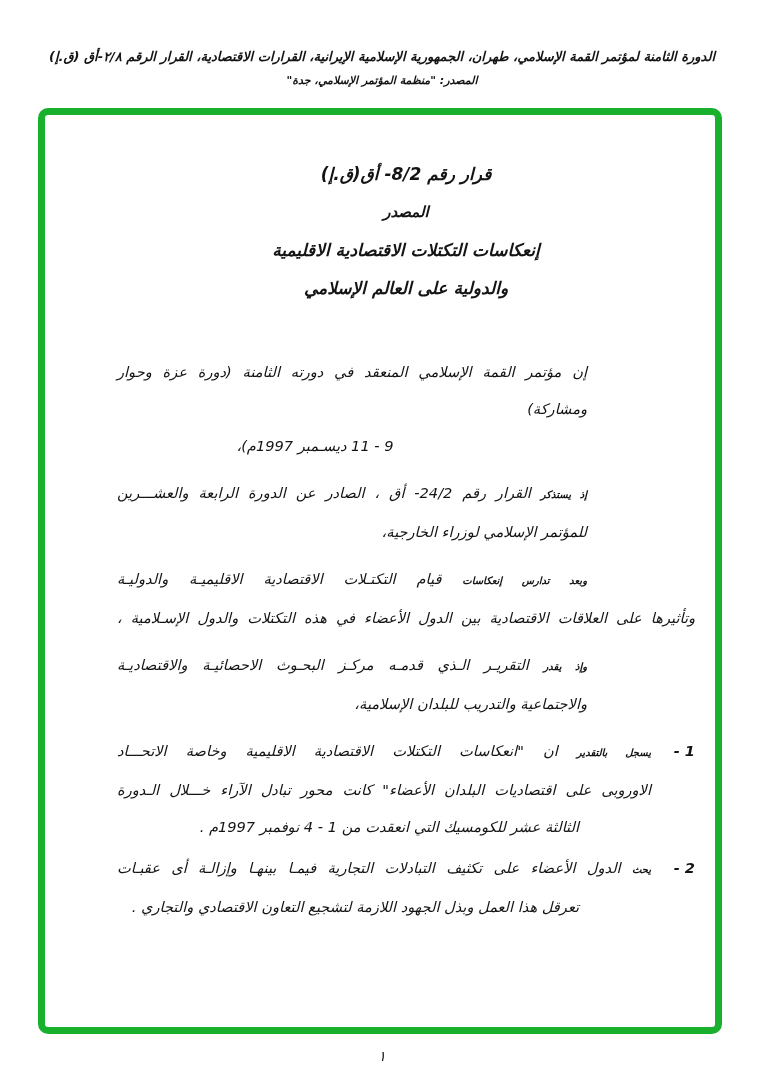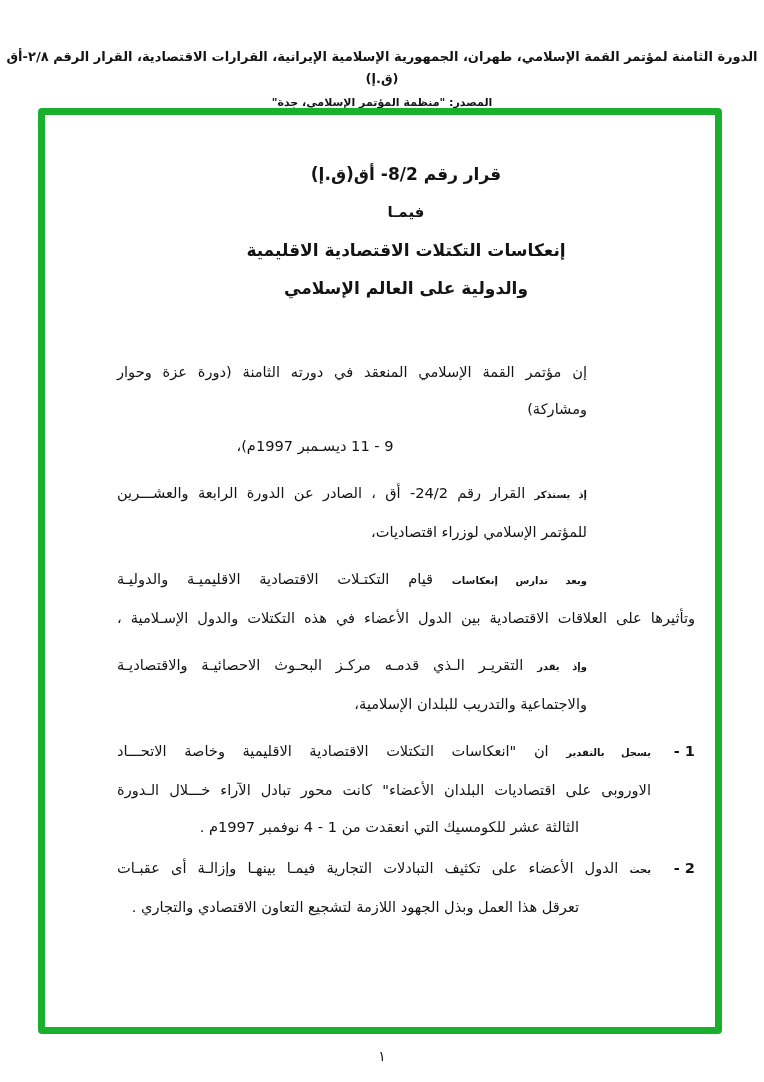--- a/index.html
+++ b/index.html
@@ -1,22 +1,22 @@
 <!DOCTYPE html>
 <html lang="ar"><head>
 <meta charset="utf-8">
 <style>
   html,body{margin:0;padding:0;background:#ffffff;}
   .page{position:relative;width:764px;height:1082px;background:#ffffff;overflow:hidden;
-        font-family:"DejaVu Sans",sans-serif;color:#141414;}
+        font-family:"DejaVu Sans",sans-serif;color:#141414;font-style:italic;}
   .hdr{position:absolute;top:46px;left:0;width:764px;text-align:center;direction:rtl;}
   .hdr-l1{font-size:13px;font-weight:bold;letter-spacing:0;line-height:22px;}
   .hdr-l2{font-size:11px;font-weight:bold;margin-top:6px;}
   .frame{position:absolute;left:38px;top:108px;width:684px;height:926px;
-         border:7px solid #19b02e;border-radius:4px;box-sizing:border-box;
+         border:7px solid #19b02e;border-radius:10px;box-sizing:border-box;
          padding:40px 20px 0 72px;direction:rtl;}
   .title{ text-align:center;font-weight:bold;margin-bottom:46px;}
   .tline{line-height:38px;font-size:17px;}
   .tline.small{font-size:15px;}
   .para{margin-top:10px;}
   .para:first-child{margin-top:0;}
   .ln{line-height:37px;font-size:14.6px;}
   .a-first{padding-right:108px;text-align:justify;text-align-last:justify;}
   .a-full{text-align:justify;text-align-last:justify;}
   .a-last{text-align:right;padding-right:108px;}
@@ -36,32 +36,32 @@
 <div class="page">
 
   <div class="hdr">
     <div class="hdr-l1">الدورة الثامنة لمؤتمر القمة الإسلامي، طهران، الجمهورية الإسلامية الإيرانية، القرارات الاقتصادية، القرار الرقم ٢/٨-أق (ق.إ)</div>
     <div class="hdr-l2">المصدر:  "منظمة المؤتمر الإسلامي، جدة"</div>
   </div>
 
   <div class="frame">
     <div class="title" id="titleBox">
         <div class="tline">قرار رقم 8/2- أق(ق.إ)</div>
-        <div class="tline small">فيمـا</div>
+        <div class="tline small">المصدر</div>
         <div class="tline">إنعكاسات التكتلات الاقتصادية الاقليمية</div>
         <div class="tline">والدولية على العالم الإسلامي</div>
       </div>
     <div id="bodyBox">
         <div class="para">
           <div class="ln a-first">إن مؤتمر القمة الإسلامي المنعقد في دورته الثامنة (دورة عزة  وحوار  ومشاركة)</div>
           <div class="ln a-date">9 - 11 ديسـمبر 1997م)،</div>
         </div>
         <div class="para">
           <div class="ln a-first"><span class="lead">إذ يستذكر</span> القرار رقم  24/2- أق ، الصادر  عن الدورة الرابعة والعشـــرين</div>
-          <div class="ln a-last">للمؤتمر الإسلامي لوزراء اقتصاديات،</div>
+          <div class="ln a-last">للمؤتمر الإسلامي لوزراء الخارجية،</div>
         </div>
         <div class="para">
           <div class="ln a-first"><span class="lead">وبعد تدارس إنعكاسات</span> قيام التكتـلات الاقتصادية الاقليميـة والدوليـة</div>
           <div class="ln a-full">وتأثيرها على العلاقات الاقتصادية بين الدول الأعضاء في هذه التكتلات والدول الإسـلامية ،</div>
         </div>
         <div class="para">
           <div class="ln a-first"><span class="lead">وإذ يقدر</span> التقريـر الـذي قدمـه مركـز البحـوث الاحصائيـة والاقتصاديـة</div>
           <div class="ln a-last">والاجتماعية والتدريب للبلدان الإسلامية،</div>
         </div>
         <div class="para">

